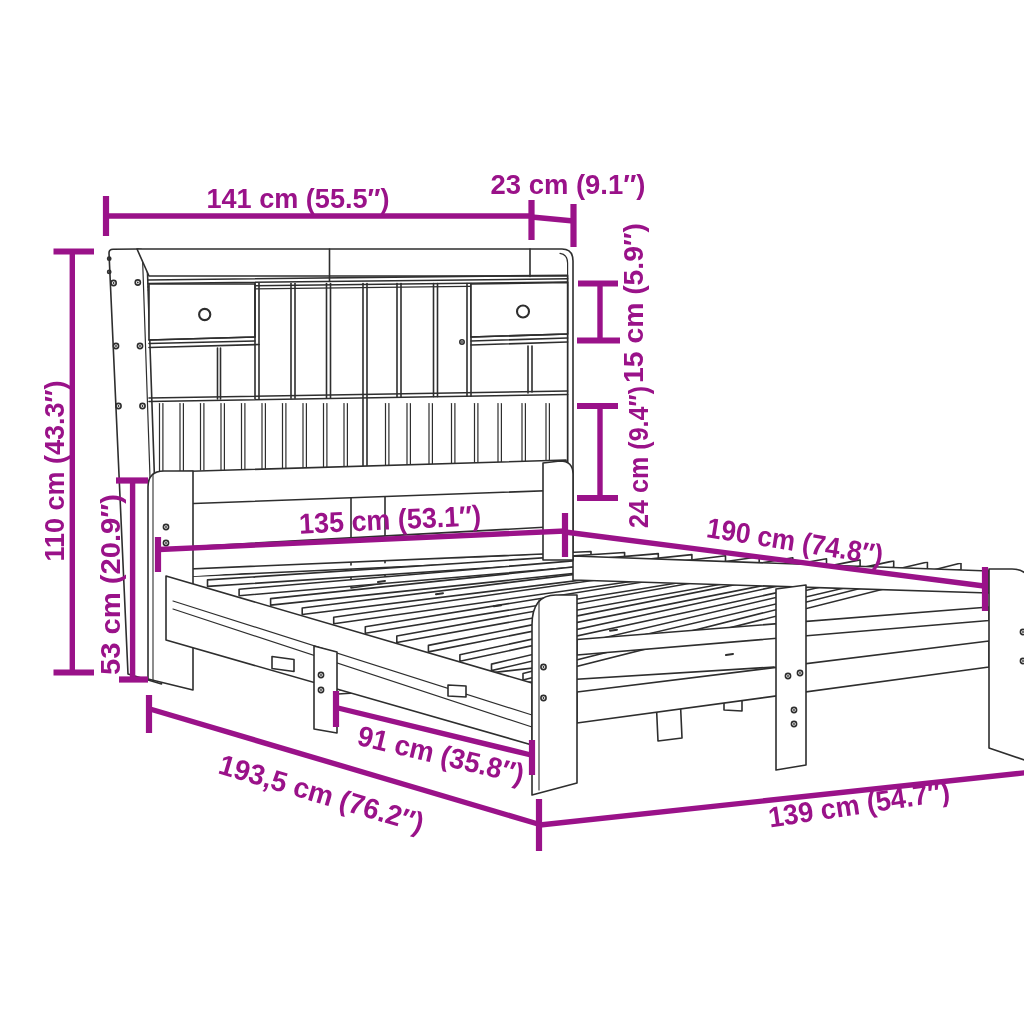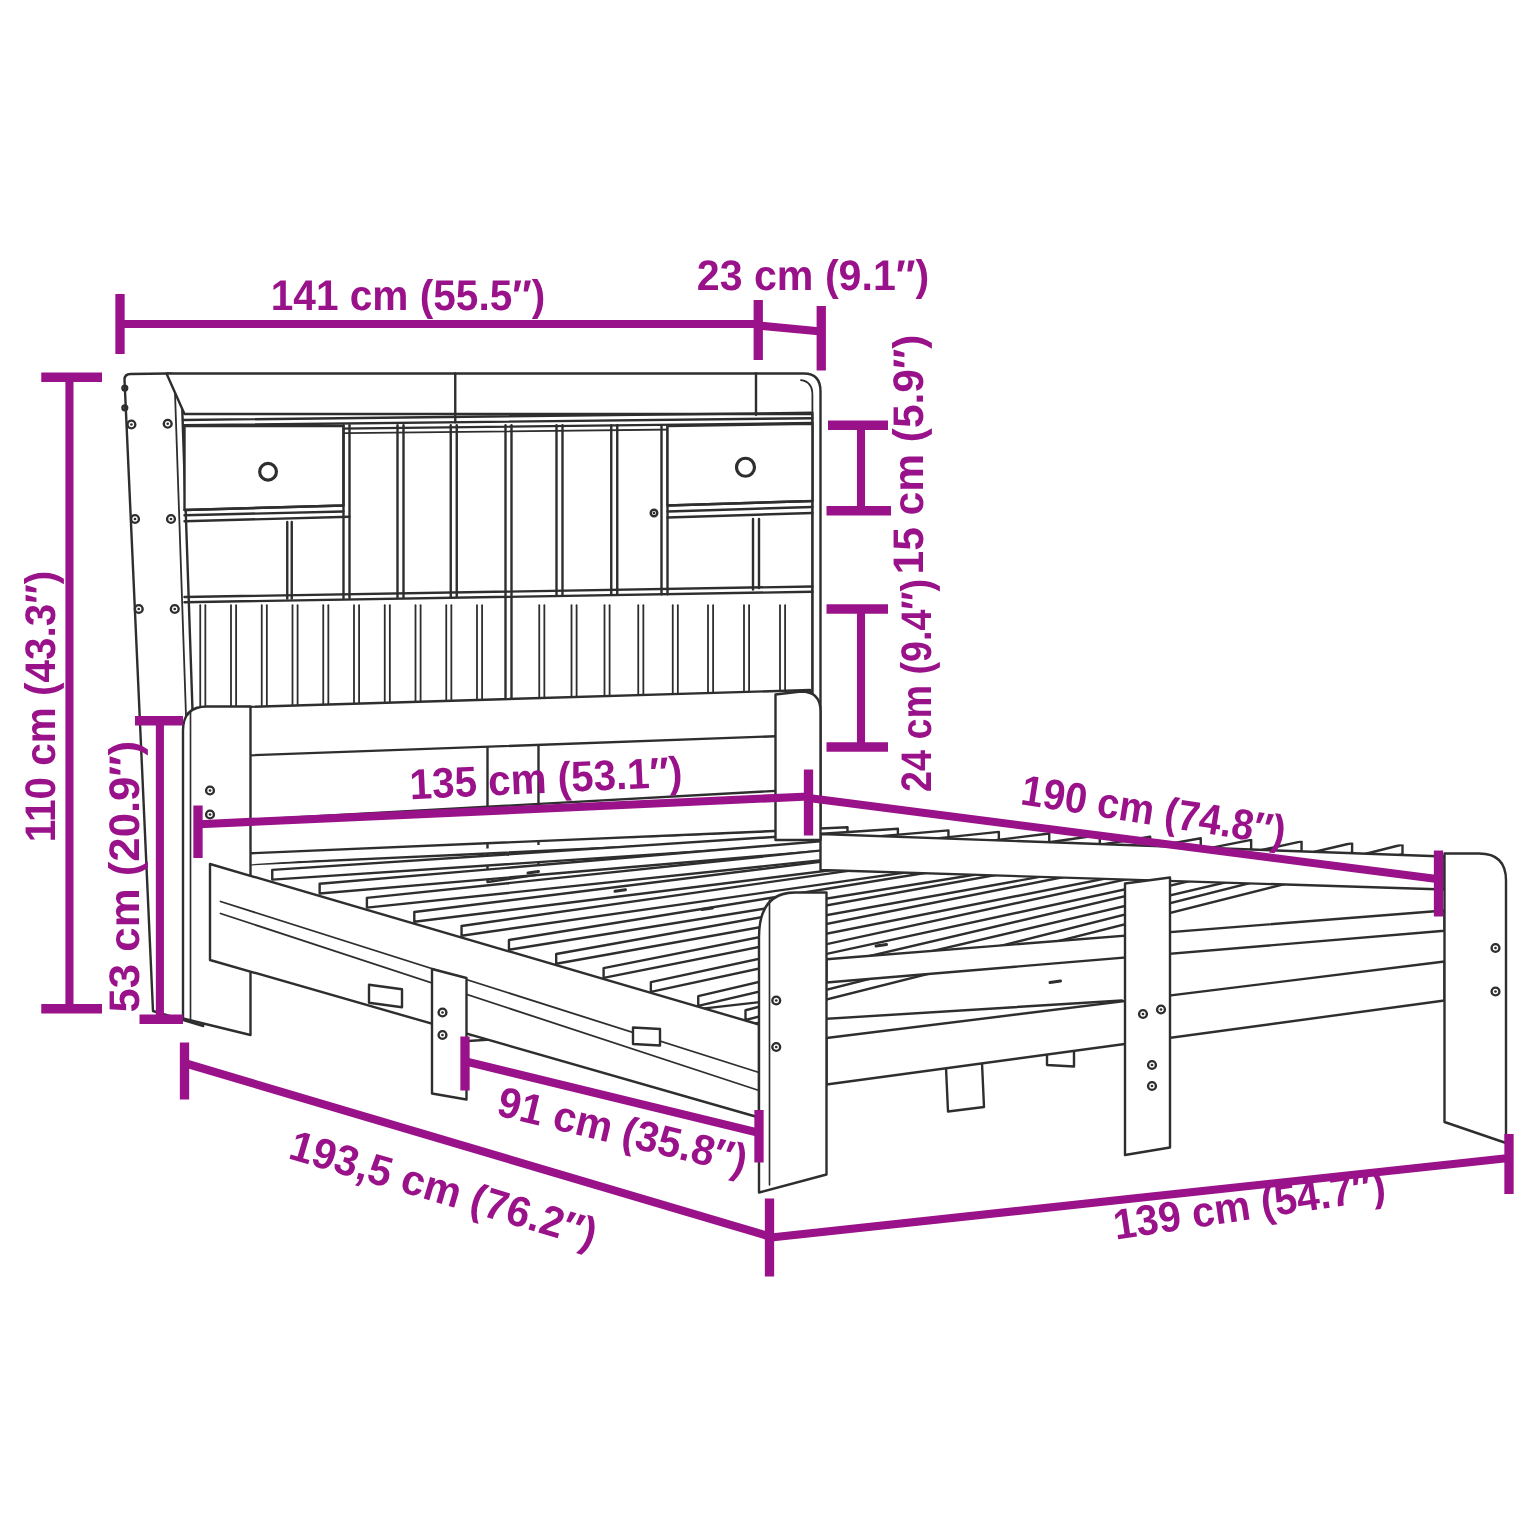--- a/index.html
+++ b/index.html
@@ -1,17 +1,17 @@
 <!DOCTYPE html>
 <html><head>
 <meta charset="utf-8">
 <title>Bed frame with bookcase headboard dimensions</title>
 <style>
   html,body { margin:0; padding:0; background:#ffffff; }
-  .wrap { width:920px; height:1024px; }
+  .wrap { width:920px; height:1024px;margin-left:26px; }
 </style>
 </head>
 <body>
 
 <div class="wrap">
 <svg width="1024" height="1024" viewBox="0 0 1024 1024">
 
 <rect x="0" y="0" width="1024" height="1024" fill="#ffffff"></rect>
 <g stroke="#2E2E2E" stroke-width="1.6" fill="white" stroke-linejoin="round" stroke-linecap="round">
 

